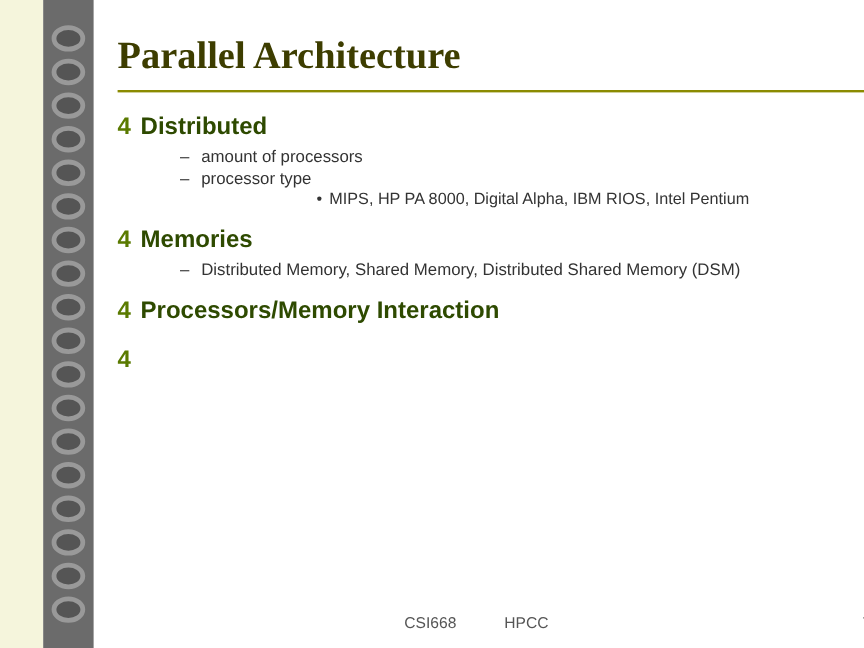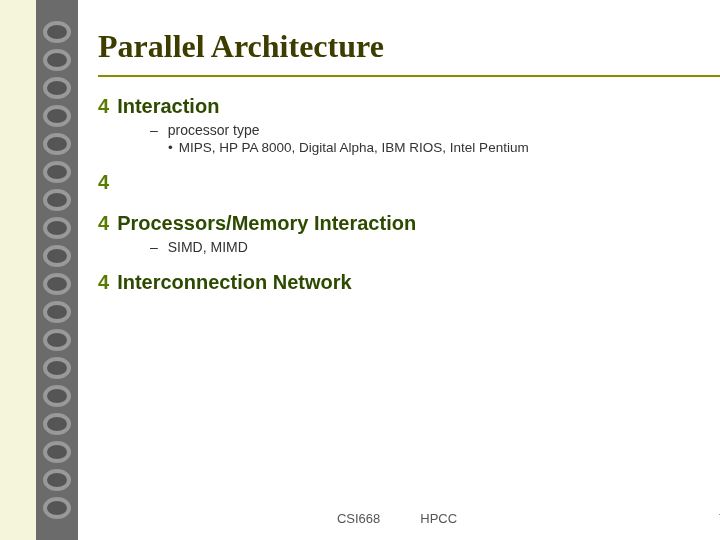--- a/index.html
+++ b/index.html
@@ -98,20 +98,21 @@
 
     .sub-item::before {
       content: '–';
       margin-right: 6px;
       color: #333;
     }
 
     .sub-sub-list {
       margin-left: 18px;
       list-style: none;
+      text-align: center;
     }
 
     .sub-sub-item {
       font-size: 13.5px;
       color: #333;
       margin-top: 2px;
     }
 
     .sub-sub-item::before {
       content: '•';
@@ -170,54 +171,57 @@
       <div class="spiral-ring"></div>
     </div>
 
   <div class="content">
     <div class="slide-title">Parallel Architecture</div>
     <div class="title-divider"></div>
 
     <div class="section">
       <div class="section-heading">
         <span class="bullet-4">4</span>
-        <span>Interaction</span>
+        <span>Distributed</span>
       </div>
       <div class="sub-list">
+        <div class="sub-item">
+          <span>amount of processors</span>
+        </div>
         <div class="sub-item">
           <span>processor type</span>
           <ul class="sub-sub-list">
             <li class="sub-sub-item">MIPS,  HP PA 8000, Digital Alpha, IBM RIOS, Intel Pentium</li>
           </ul>
         </div>
       </div>
     </div>
 
     <div class="section">
       <div class="section-heading">
         <span class="bullet-4">4</span>
-      </div>
-    </div>
-
-    <div class="section">
-      <div class="section-heading">
-        <span class="bullet-4">4</span>
-        <span>Processors/Memory Interaction</span>
+        <span>Memories</span>
       </div>
       <div class="sub-list">
         <div class="sub-item">
-          <span>SIMD, MIMD</span>
+          <span>Distributed Memory, Shared Memory, Distributed Shared Memory (DSM)</span>
         </div>
       </div>
     </div>
 
     <div class="section">
       <div class="section-heading">
         <span class="bullet-4">4</span>
-        <span>Interconnection Network</span>
+        <span>Processors/Memory Interaction</span>
+      </div>
+    </div>
+
+    <div class="section">
+      <div class="section-heading">
+        <span class="bullet-4">4</span>
       </div>
     </div>
   </div>
 
   <div class="footer">
     <span class="footer-course">CSI668</span>
     <span class="footer-conf">HPCC</span>
     <span class="footer-page">7</span>
   </div>
 </div>

